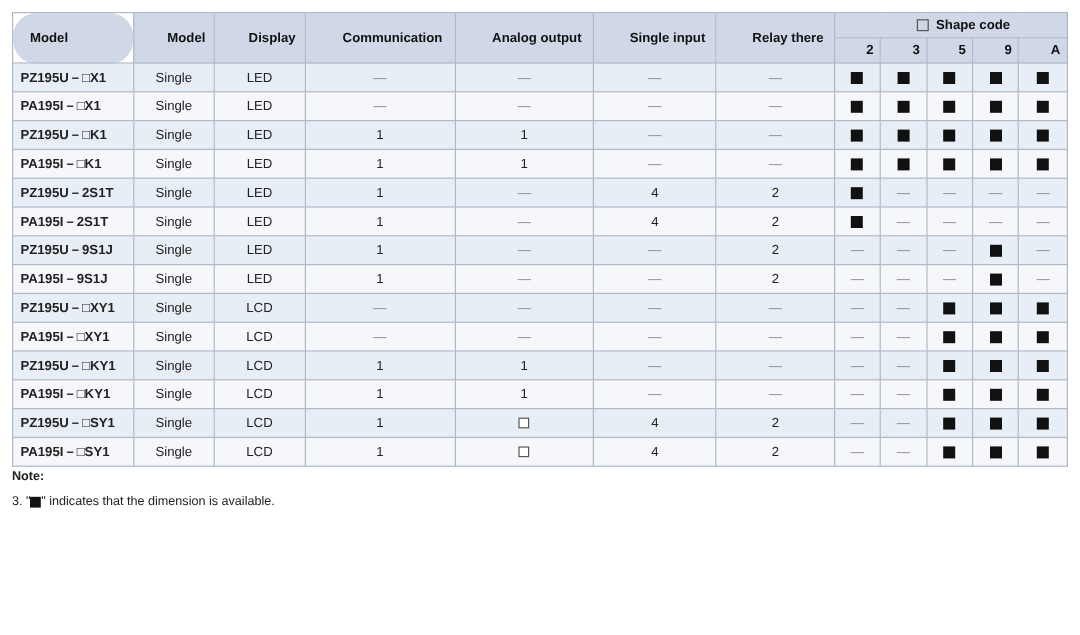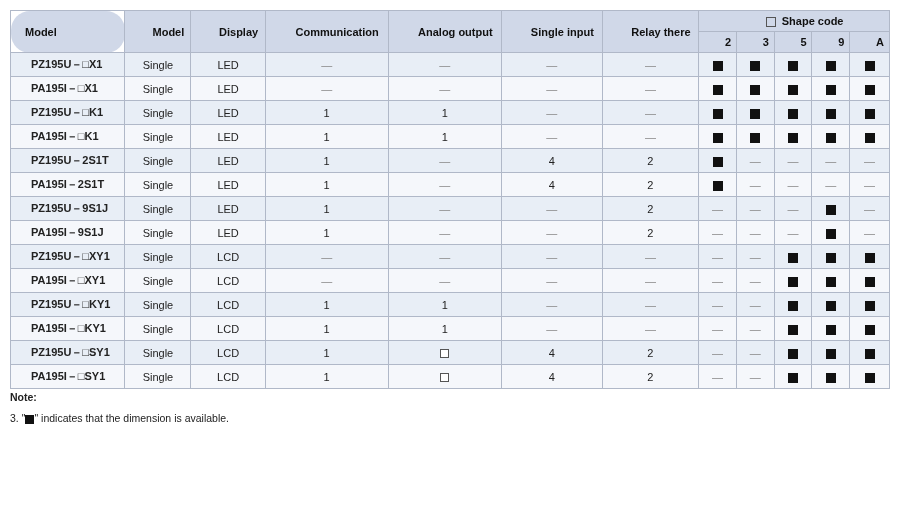--- a/index.html
+++ b/index.html
@@ -30,21 +30,21 @@
       padding-left: 24px;
     }
     tr.odd-row {
       background: #e8eef6;
     }
     tr.even-row {
       background: #f5f7fb;
     }
     .model-cell {
       text-align: left;
-      padding-left: 20px;
+      padding-left: 6px;
       font-weight: bold;
       white-space: nowrap;
     }
     .shape-header {
       background: #d0d8e8;
     }
     .shape-checkbox {
       display: inline-block;
       width: 10px;
       height: 10px;

